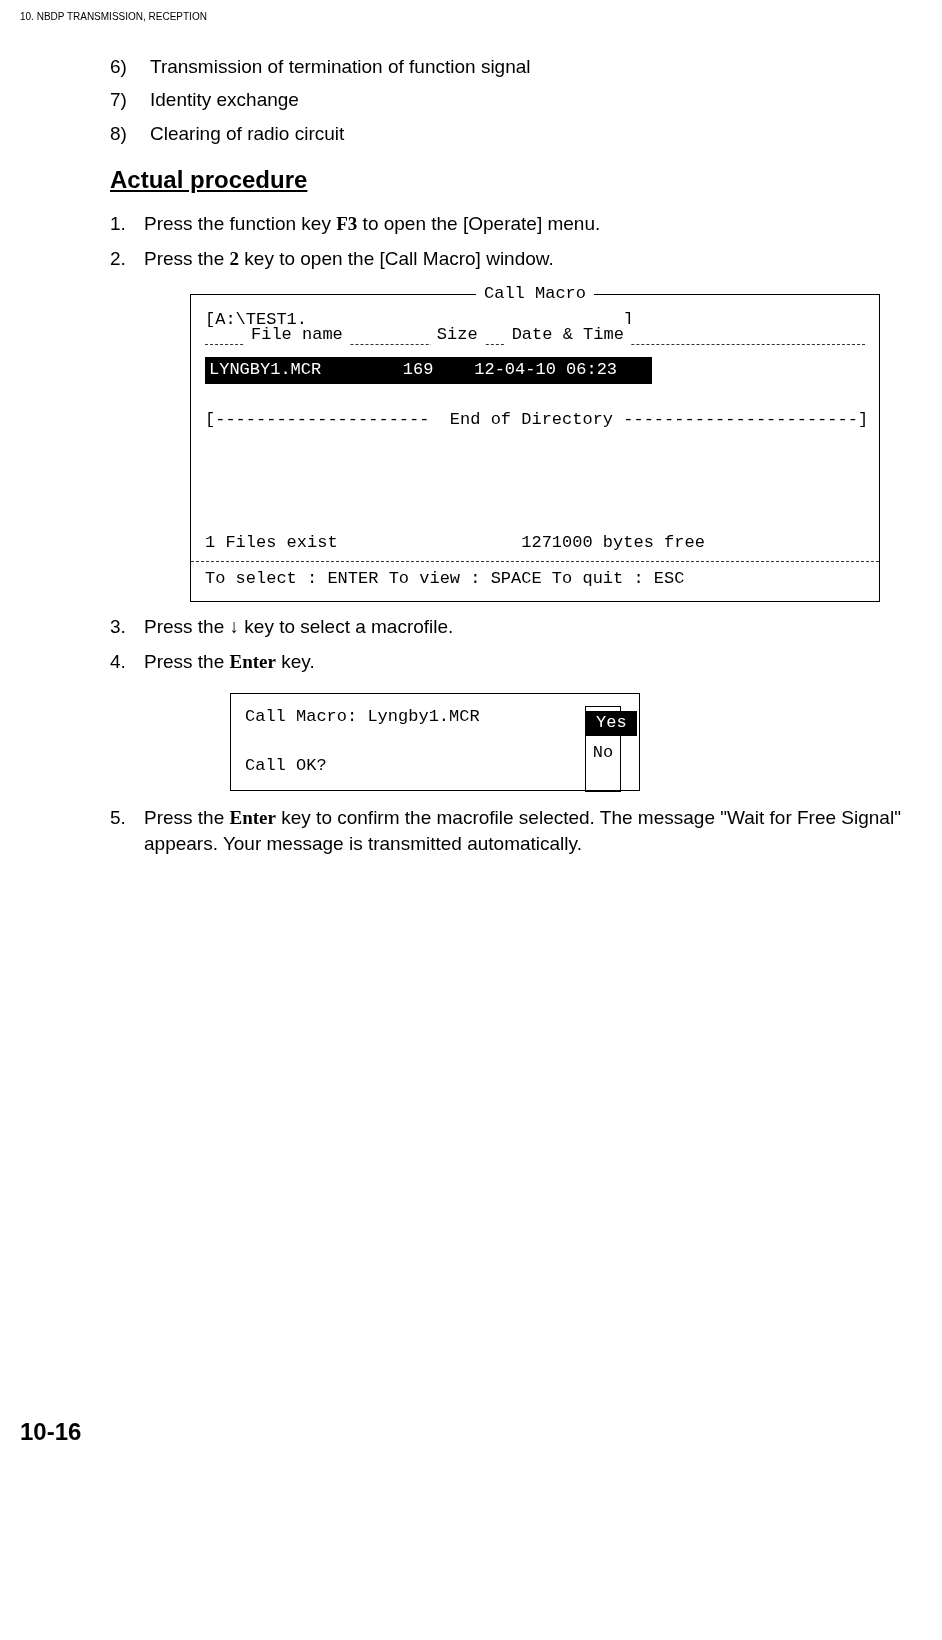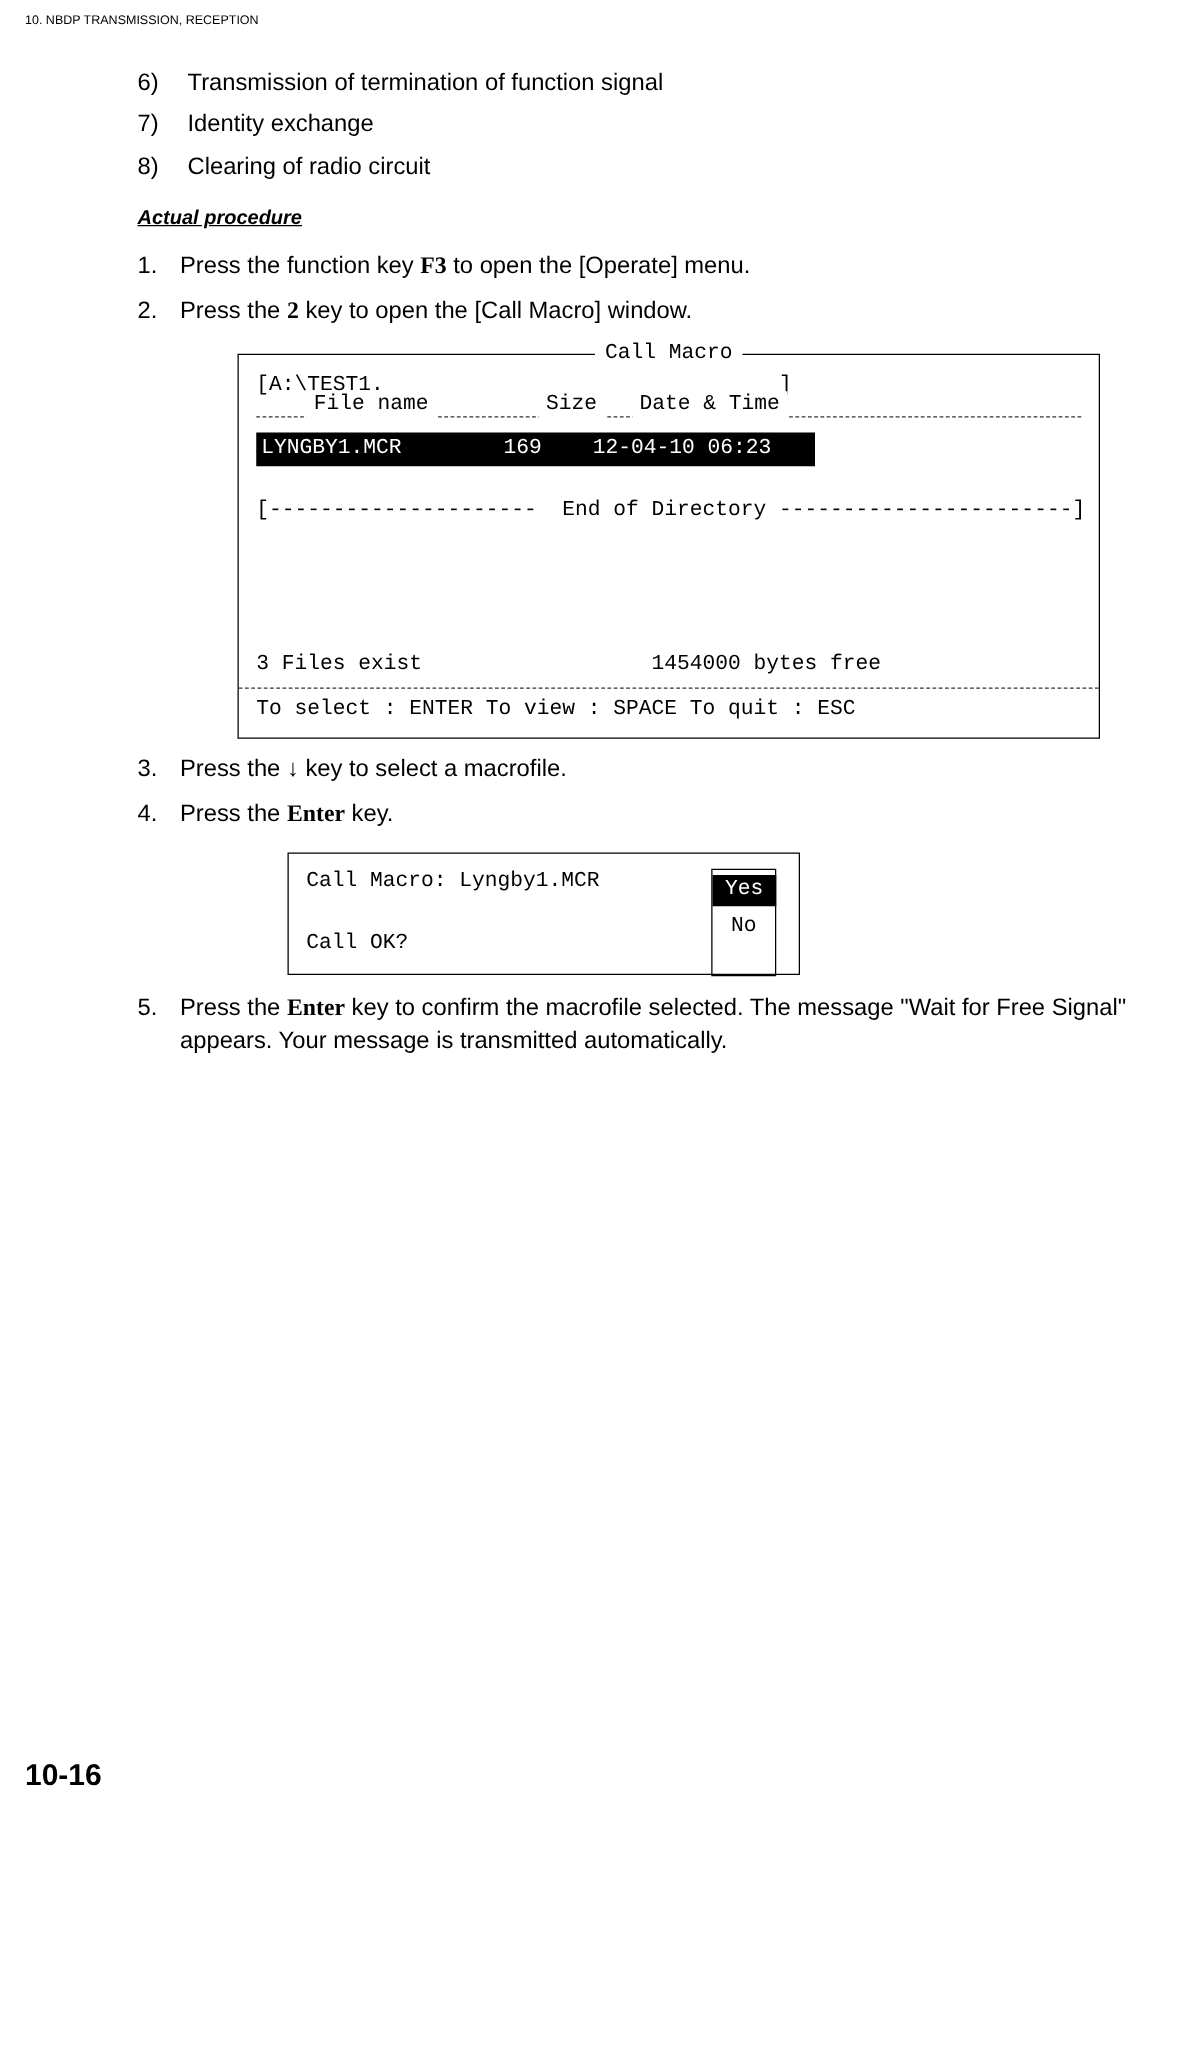--- a/index.html
+++ b/index.html
@@ -26,22 +26,21 @@
     margin-bottom: 8px;
   }
   .list6 .num {
     display: inline-block;
     width: 40px;
   }
   .underline-bold {
     font-weight: bold;
     text-decoration: underline;
     margin: 18px 0 14px 0;
-    font-size: 16px;
-    font-style: italic;
+    font-size: 24px;
   }
   .num-list .num {
     display: inline-block;
     width: 34px;
   }
   .num-list {
     margin-bottom: 10px;
   }
   .num-list .text {
     display: inline;
@@ -110,21 +109,21 @@
     font-family: "Courier New", monospace;
     font-size: 17px;
     padding: 12px 14px;
     position: relative;
   }
   .confirm-box .yesno {
     position: absolute;
     right: 18px;
     top: 12px;
     text-align: center;
-    width: 52px;
+    width: 36px;
   }
   .yesbox {
     border: 1.5px solid #000;
     padding: 4px 0 26px 0;
     text-align: center;
   }
   .yespill {
     background: #000;
     color: #fff;
     display: inline-block;
@@ -182,21 +181,21 @@
       <div class="tline">[A:\TEST1.                               ]</div>
       <div class="dashline">
         <div class="labels">
           <span class="lab" style="margin-left:40px;">File name</span>
           <span class="lab" style="margin-left:82px;text-align:center;">Size</span>
           <span class="lab" style="margin-left:22px;">Date &amp; Time</span>
         </div>
       </div>
       <div><span class="hlrow">LYNGBY1.MCR        169    12-04-10 06:23   </span></div>
       <div class="tline endline">[---------------------  End of Directory -----------------------]</div>
-      <div class="tline">3 Files exist                  1454000 bytes free</div>
+      <div class="tline">1 Files exist                  1271000 bytes free</div>
       <div class="footline2">To select : ENTER  To view : SPACE  To quit : ESC</div>
     </div>
 
     <div class="num-list">
       <span class="num">3.</span><span class="text">Press the ↓ key to select a macrofile.</span>
     </div>
 
     <div class="num-list">
       <span class="num">4.</span><span class="text"><span>Press the </span><span class="b">Enter</span><span> key.</span></span>
     </div>

